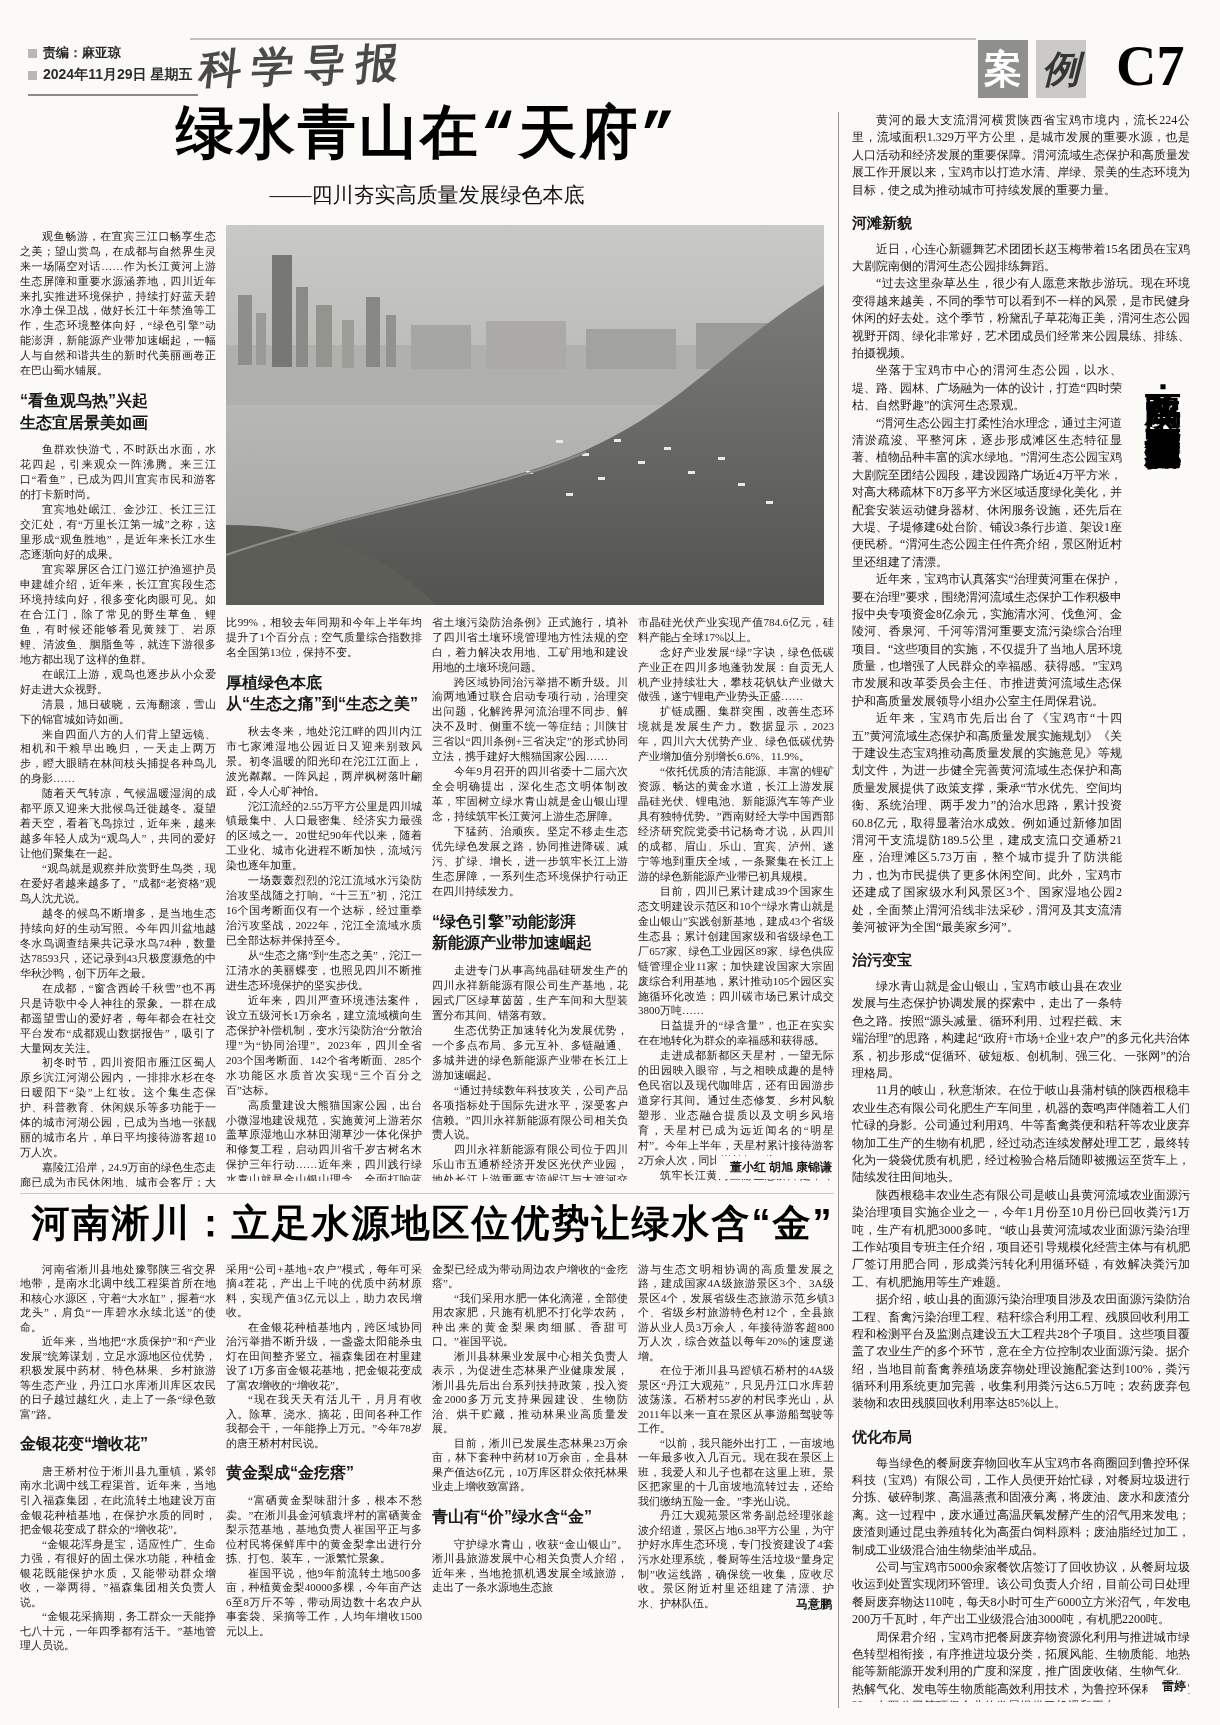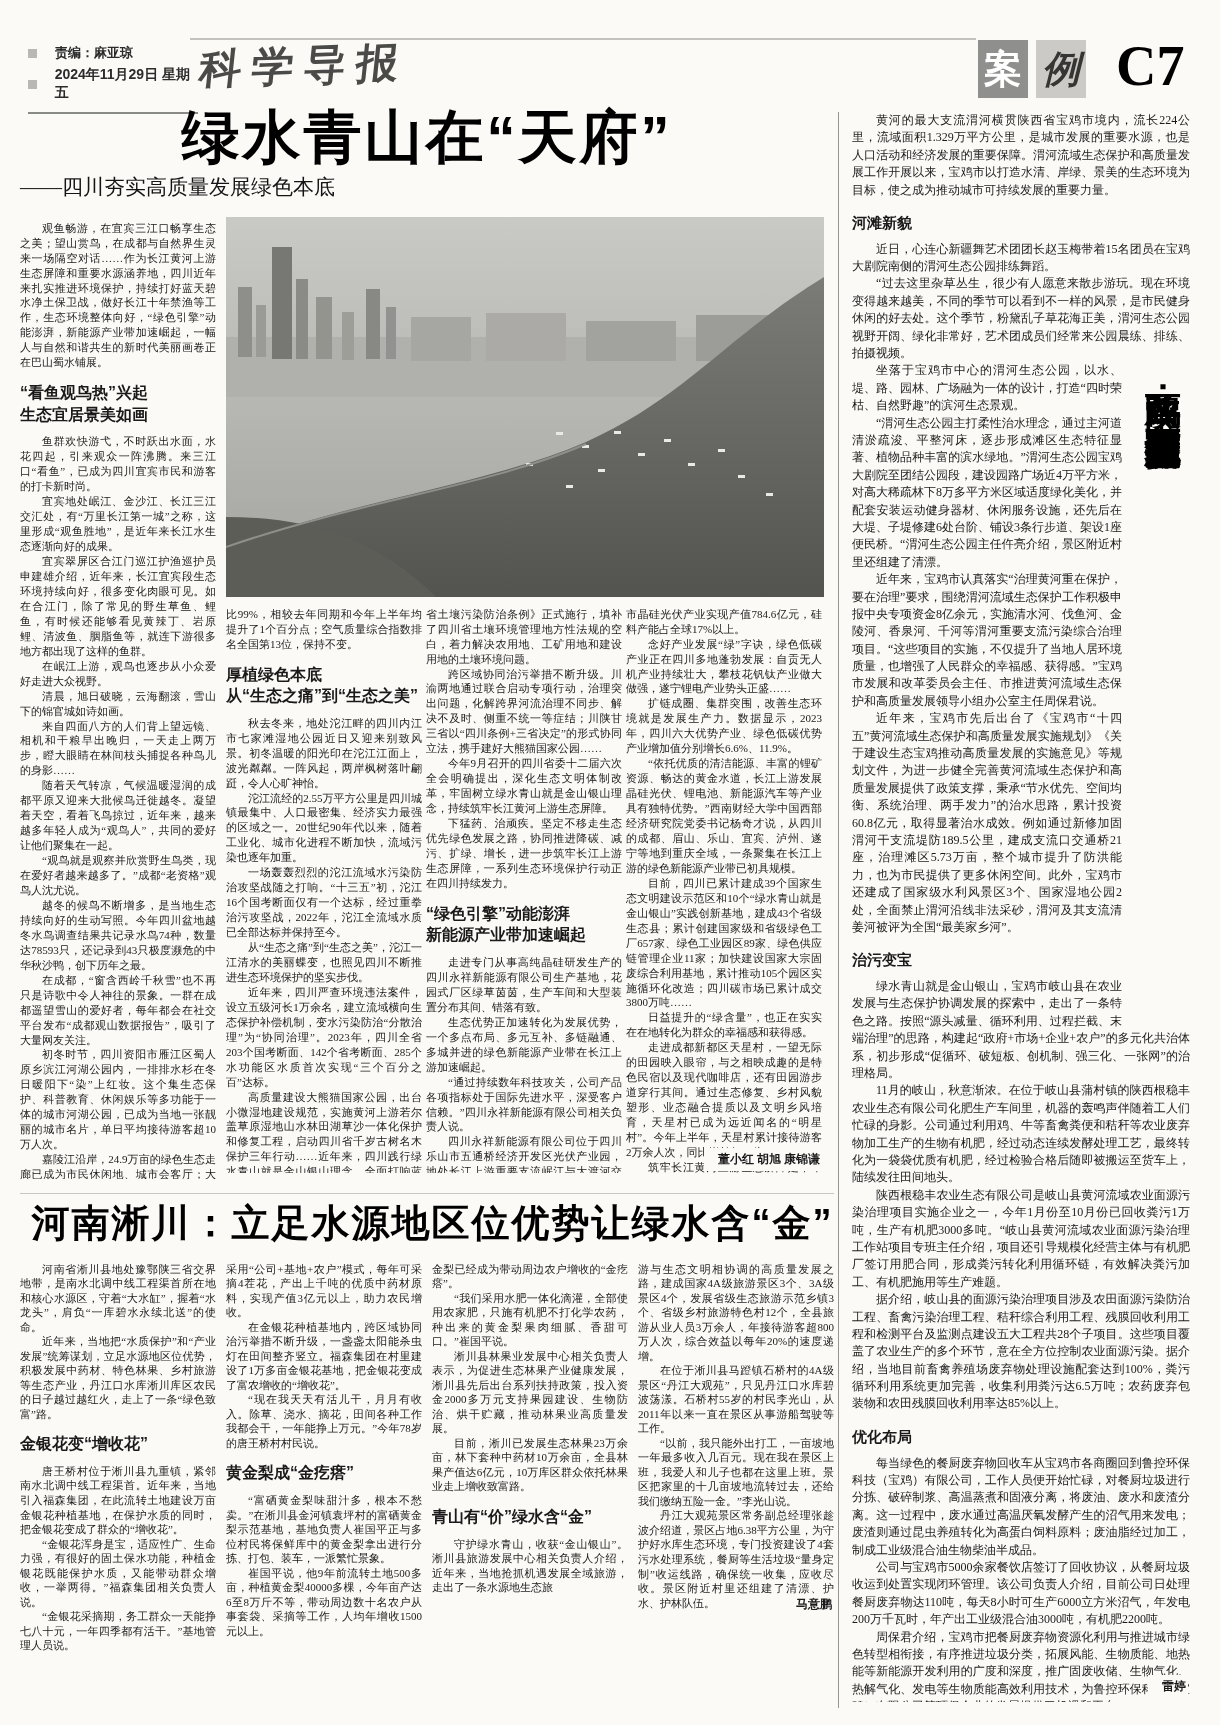--- a/index.html
+++ b/index.html
@@ -3,47 +3,47 @@
 <meta charset="utf-8">
 <style>
   html,body{margin:0;padding:0;background:#e9e8e4;}
   .paper{position:relative;width:1220px;height:1725px;margin:0 auto;background:#fbfaf7;
          font-family:"Liberation Serif",serif;color:#1a1a1a;overflow:hidden;}
 
   
   .hdr-line{position:absolute;left:190px;top:38px;width:786px;height:2px;background:#c3c2be;}
   .hdr-left{position:absolute;left:28px;top:44px;width:170px;padding-bottom:6px;border-bottom:2px solid #8a8a86;
             font-family:"Liberation Sans",sans-serif;color:#2b2b2b;}
-  .hdr-row{display:flex;align-items:center;gap:18px;margin-bottom:4px;}
+  .hdr-row{display:flex;align-items:center;gap:6px;margin-bottom:4px;}
   .sq{display:inline-block;width:9px;height:9px;background:#b9b8b4;}
   .ed{font-size:13px;font-weight:bold;}
   .dt{font-size:14px;font-weight:bold;}
   .masthead{position:absolute;left:200px;top:38px;font-size:42px;font-weight:bold;color:#4a4a48;
             letter-spacing:10px;transform:skewX(-8deg) rotate(-2deg);font-family:"Liberation Serif",serif;}
   .badge{position:absolute;top:40px;width:50px;height:58px;text-align:center;line-height:58px;
          font-size:38px;font-weight:900;}
   .badge-an{left:978px;background:#8f8f8d;color:#fff;font-family:"Liberation Sans",sans-serif;}
   .badge-li{left:1036px;background:#cbcac6;color:#353533;font-style:italic;font-family:"Liberation Serif",serif;}
   .page-no{position:absolute;left:1116px;top:34px;font-size:56px;font-weight:bold;font-family:"Liberation Serif",serif;color:#000;}
 
   
   .vrule{position:absolute;left:838px;top:112px;width:1px;height:1596px;background:#96958f;}
   .hrule{position:absolute;left:20px;top:1193px;width:814px;height:1px;background:#c7c6c0;}
 
   
   .main-article{position:absolute;left:20px;top:104px;width:814px;}
-  .main-title{font-family:Liberation Sans, sans-serif;font-weight:900;font-size:58px;letter-spacing:3px;
+  .main-title{font-family:Liberation Mono, monospace;font-weight:900;font-size:58px;letter-spacing:3px;
               text-align:center;color:#000;line-height:1.15;}
-  .main-sub{font-size:21px;margin-top:2px;color:#141414;}
+  .main-sub{text-align:center;font-size:21px;margin-top:10px;color:#141414;}
   .main-body{display:flex;gap:10px;margin-top:16px;}
   .col{width:196px;font-size:11px;line-height:1.36;text-align:justify;}
   .mcol0{height:958px;overflow:hidden;padding-top:4px;}
   .right-stack{width:608px;}
   .photo-wrap{width:598px;height:380px;overflow:hidden;background:#b5b5b2;}
-  .cols-3{display:flex;gap:4px;margin-top:10px;}
+  .cols-3{display:flex;gap:10px;margin-top:10px;}
   .cols-3 .col{height:566px;overflow:hidden;position:relative;}
   p.body{margin:0;text-indent:2em;}
   p.body.ni{text-indent:0;}
   .subhead{font-family:"Liberation Sans",sans-serif;font-weight:bold;font-size:16px;line-height:1.35;
            margin:12px 0 9px;text-align:left;}
   .byline{font-weight:bold;font-size:12px;text-align:right;}
   .byline.abs{position:absolute;bottom:2px;right:0;background:#fbfaf7;padding:3px 2px 3px 14px;}
 
   
   .right-article{position:absolute;left:852px;top:112px;width:338px;height:1590px;overflow:hidden;

